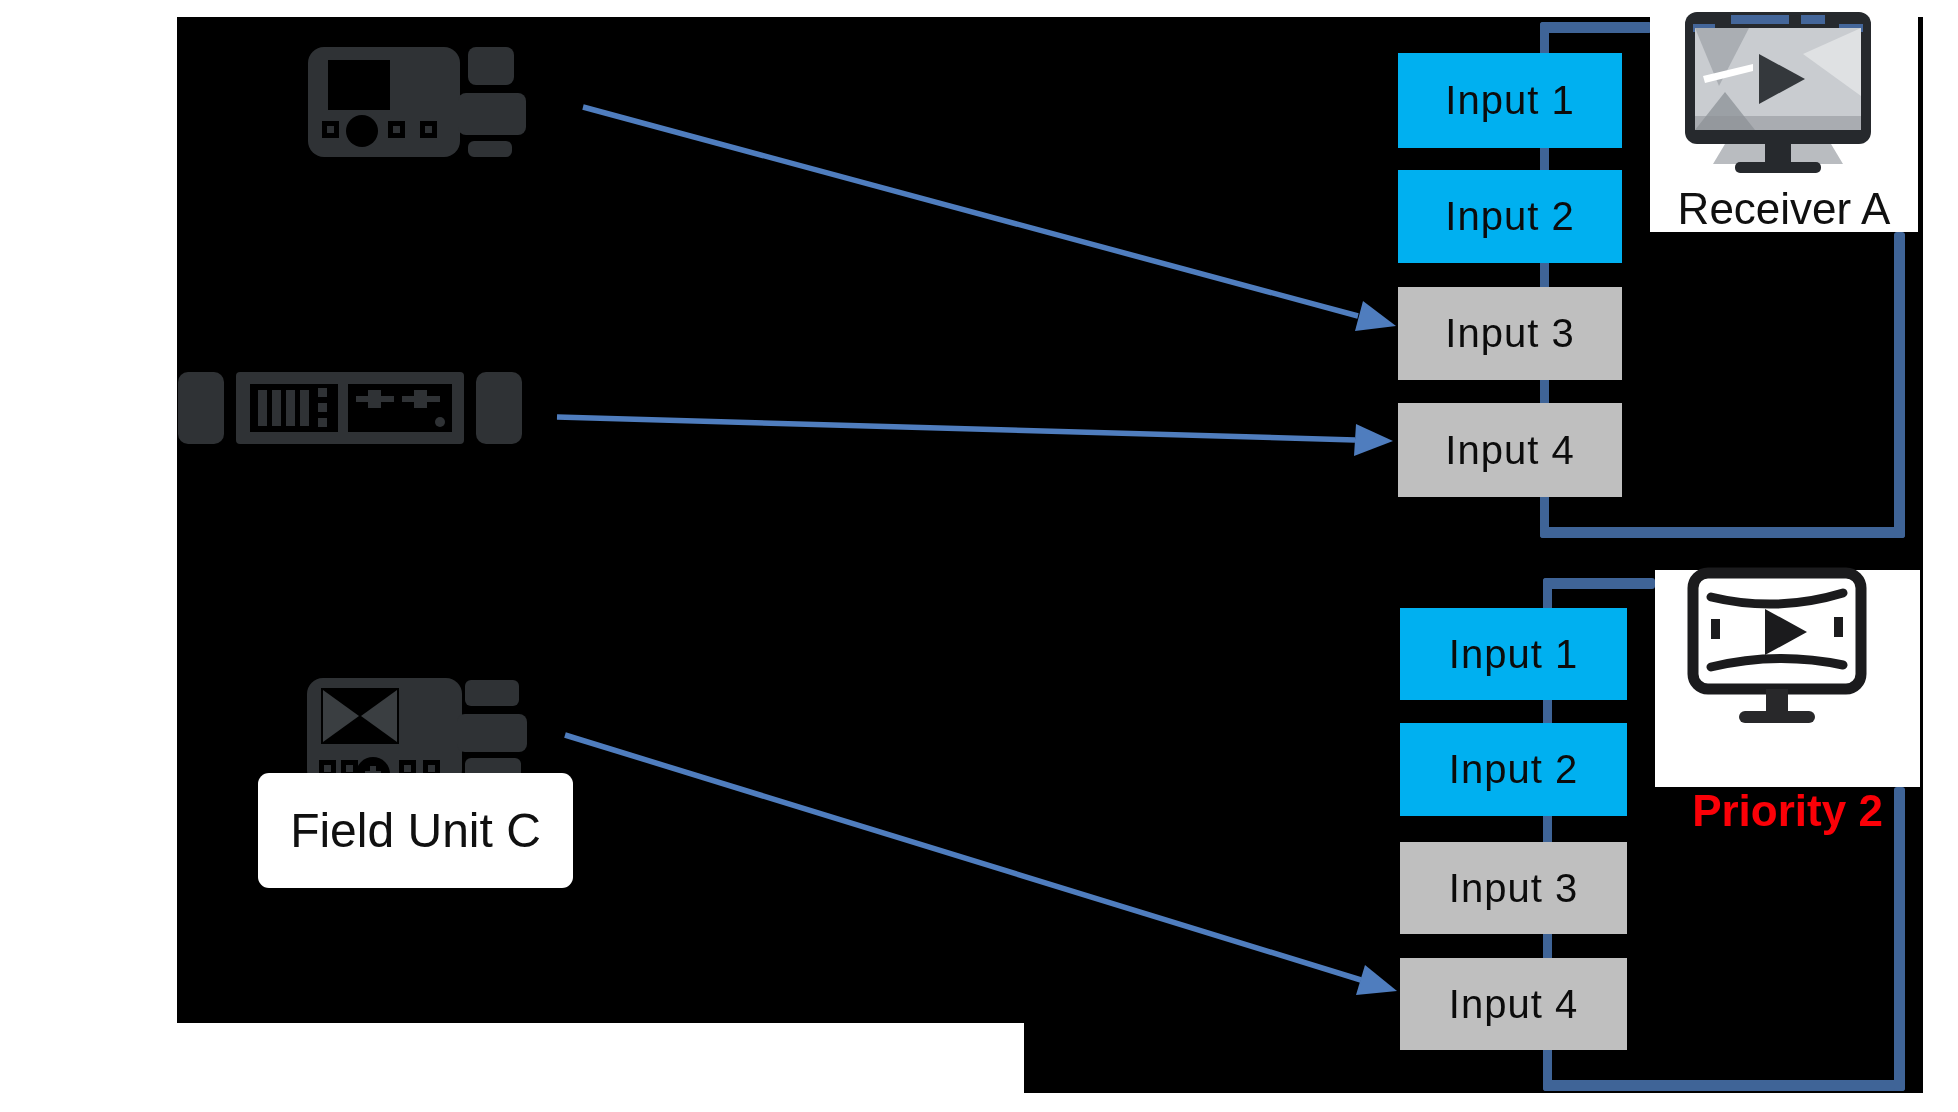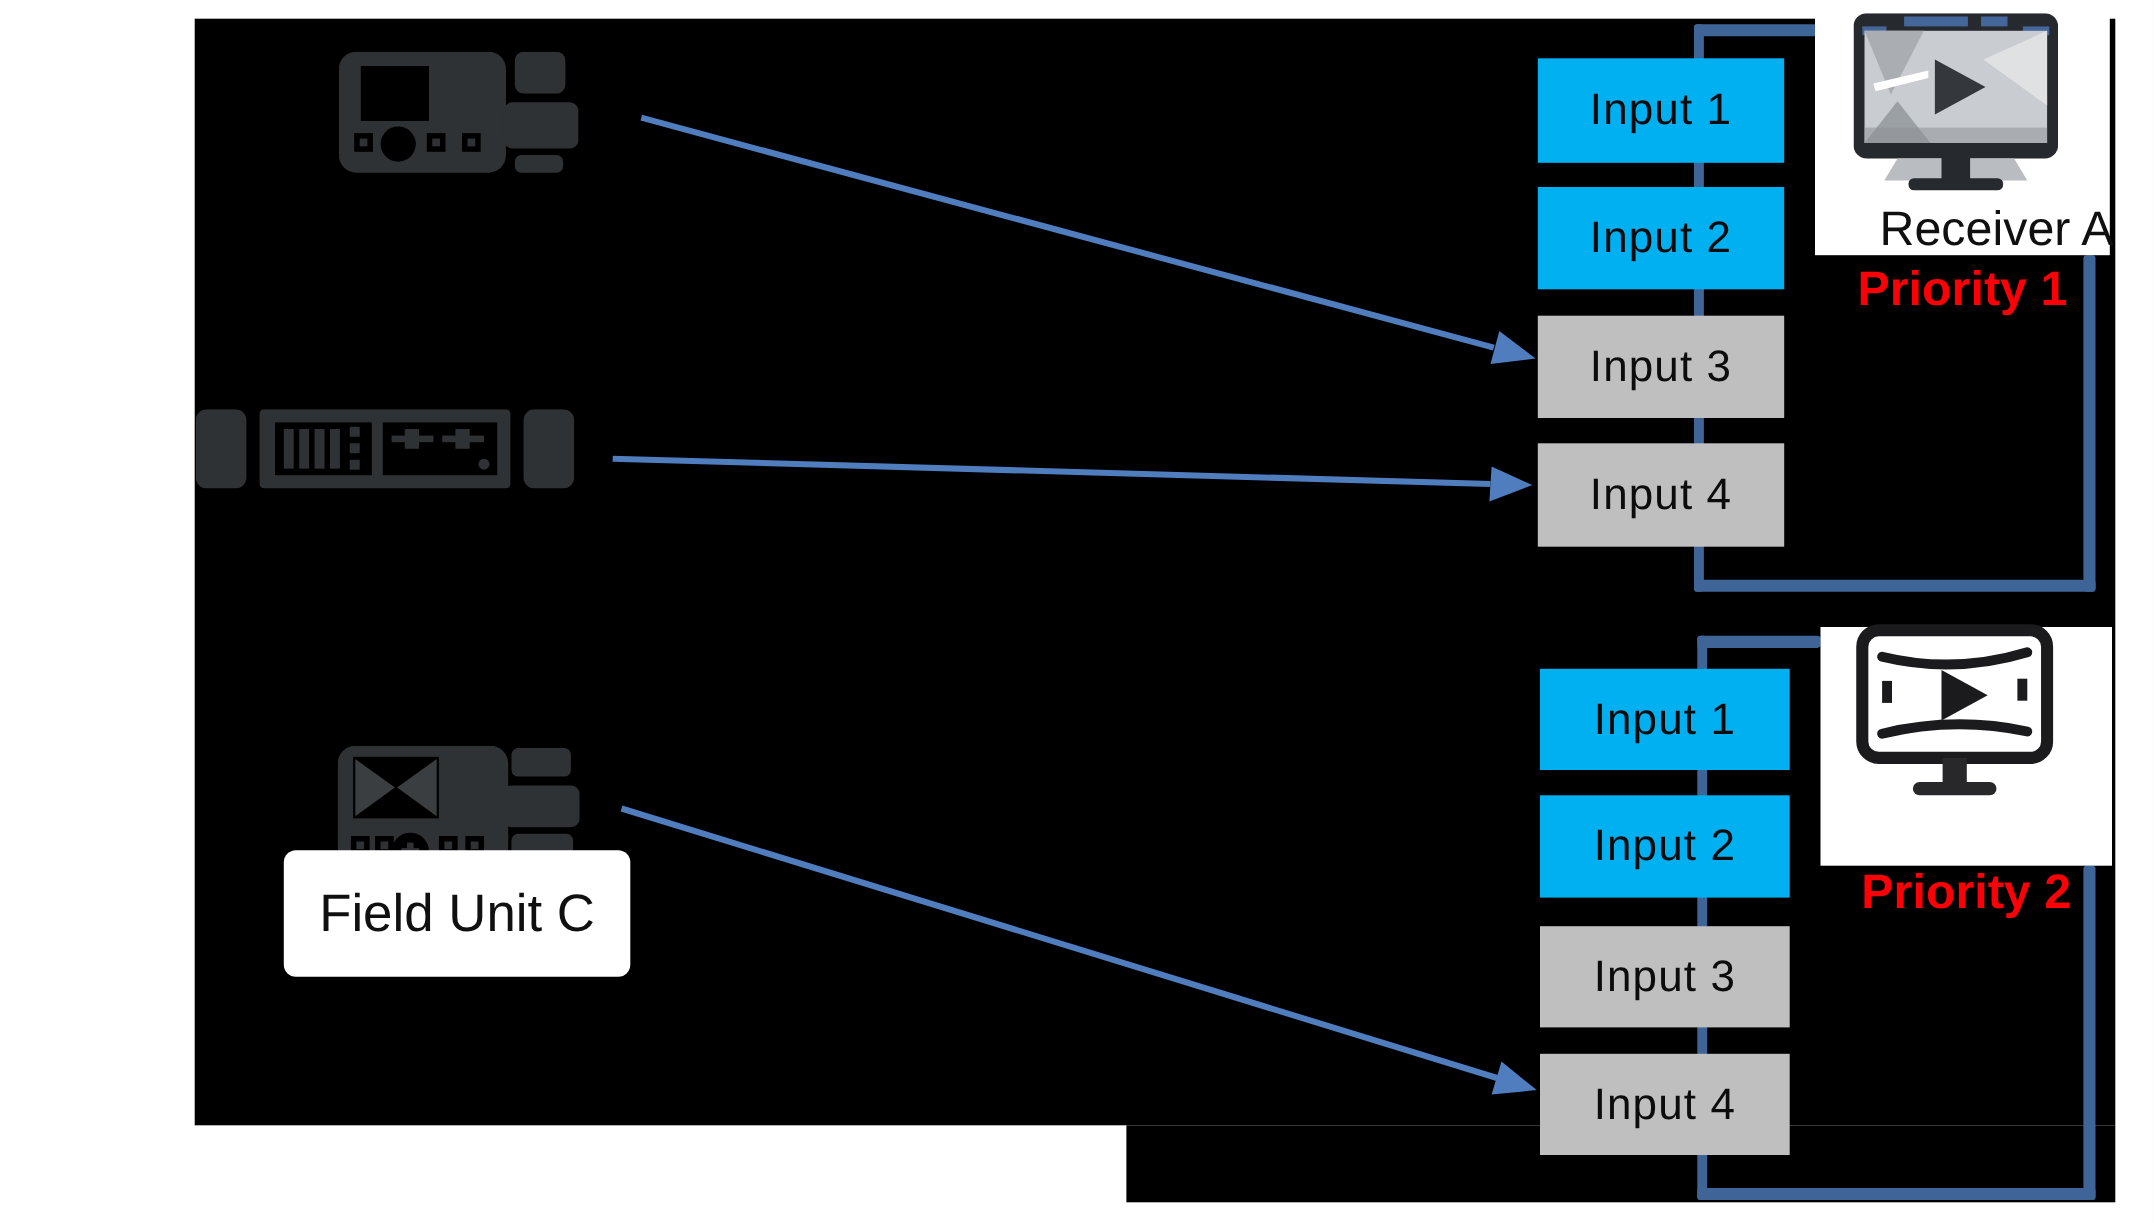--- a/index.html
+++ b/index.html
@@ -7,21 +7,21 @@
          font-family:"Liberation Sans",sans-serif;overflow:hidden;}
   .abs{position:absolute;}
   .canvas{background:var(--background,#000);}
   .card{background:var(--page,#fff);}
   .bus{background:var(--bus-line,#3F6497);border-radius:3px;}
   .input-box{position:absolute;left:1398px;width:224px;display:flex;align-items:center;justify-content:center;
              font-size:40px;color:#0c0c0c;letter-spacing:1px;}
   .input-box.b{left:1400px;width:227px;}
   .input-box.active{background:var(--input-active,#00B0F0);}
   .input-box.idle{background:var(--input-inactive,#BFBFBF);}
-  .rx-label{position:absolute;text-align:center;font-size:44px;color:#101010;padding-left:31px;}
+  .rx-label{position:absolute;text-align:center;font-size:44px;color:#101010;}
   .priority{position:absolute;text-align:center;font-size:44px;font-weight:bold;color:var(--priority-text,#FF0000);}
   .field-label{position:absolute;left:258px;top:773px;width:315px;height:115px;background:var(--page,#fff);
                display:flex;align-items:center;justify-content:center;font-size:48px;color:#101010;border-radius:11px;}
   svg{display:block;}
   .arrow-layer{position:absolute;left:0;top:0;pointer-events:none;}
 </style>
 </head>
 <body>
 
 <div class="stage">
@@ -88,21 +88,20 @@
     <polygon points="176,16 176,84 118,42" fill="#dfe1e3"></polygon>
     <polygon points="10,118 70,118 40,80" fill="#9ba0a5"></polygon>
     <rect x="10" y="104" width="166" height="14" fill="#8e9297" opacity="0.55"></rect>
     <polygon points="18,64 68,52 68,59 20,71" fill="#ffffff"></polygon>
     <polygon points="74,42 74,92 120,67" fill="#34383c"></polygon>
     <polygon points="40,132 146,132 158,152 28,152" fill="#b9bcc0"></polygon>
     <rect x="80" y="126" width="26" height="26" fill="#26292d"></rect>
     <rect x="50" y="150" width="86" height="11" rx="5" fill="#26292d"></rect>
   </svg>
   <div class="rx-label" style="left:1650px;top:184px;width:268px;">Receiver A</div>
-  <div class="priority" style="left:1650px;top:238px;width:268px;">Priority 1</div>
 
   <div class="abs card" style="left:1655px;top:570px;width:265px;height:217px;"></div>
   <svg class="abs" style="left:1687px;top:567px;" width="180" height="172" viewBox="0 0 180 172">
     <rect x="6" y="6" width="168" height="116" rx="15" fill="#ffffff" stroke="#1b1b1d" stroke-width="11"></rect>
     <path d="M24,30 Q90,46 156,26" fill="none" stroke="#1b1b1d" stroke-width="9" stroke-linecap="round"></path>
     <path d="M24,100 Q90,84 156,98" fill="none" stroke="#1b1b1d" stroke-width="9" stroke-linecap="round"></path>
     <rect x="24" y="52" width="9" height="20" fill="#1b1b1d"></rect>
     <rect x="147" y="50" width="9" height="20" fill="#1b1b1d"></rect>
     <polygon points="78,42 78,88 120,65" fill="#1b1b1d"></polygon>
     <rect x="79" y="122" width="22" height="22" fill="#28282a"></rect>

